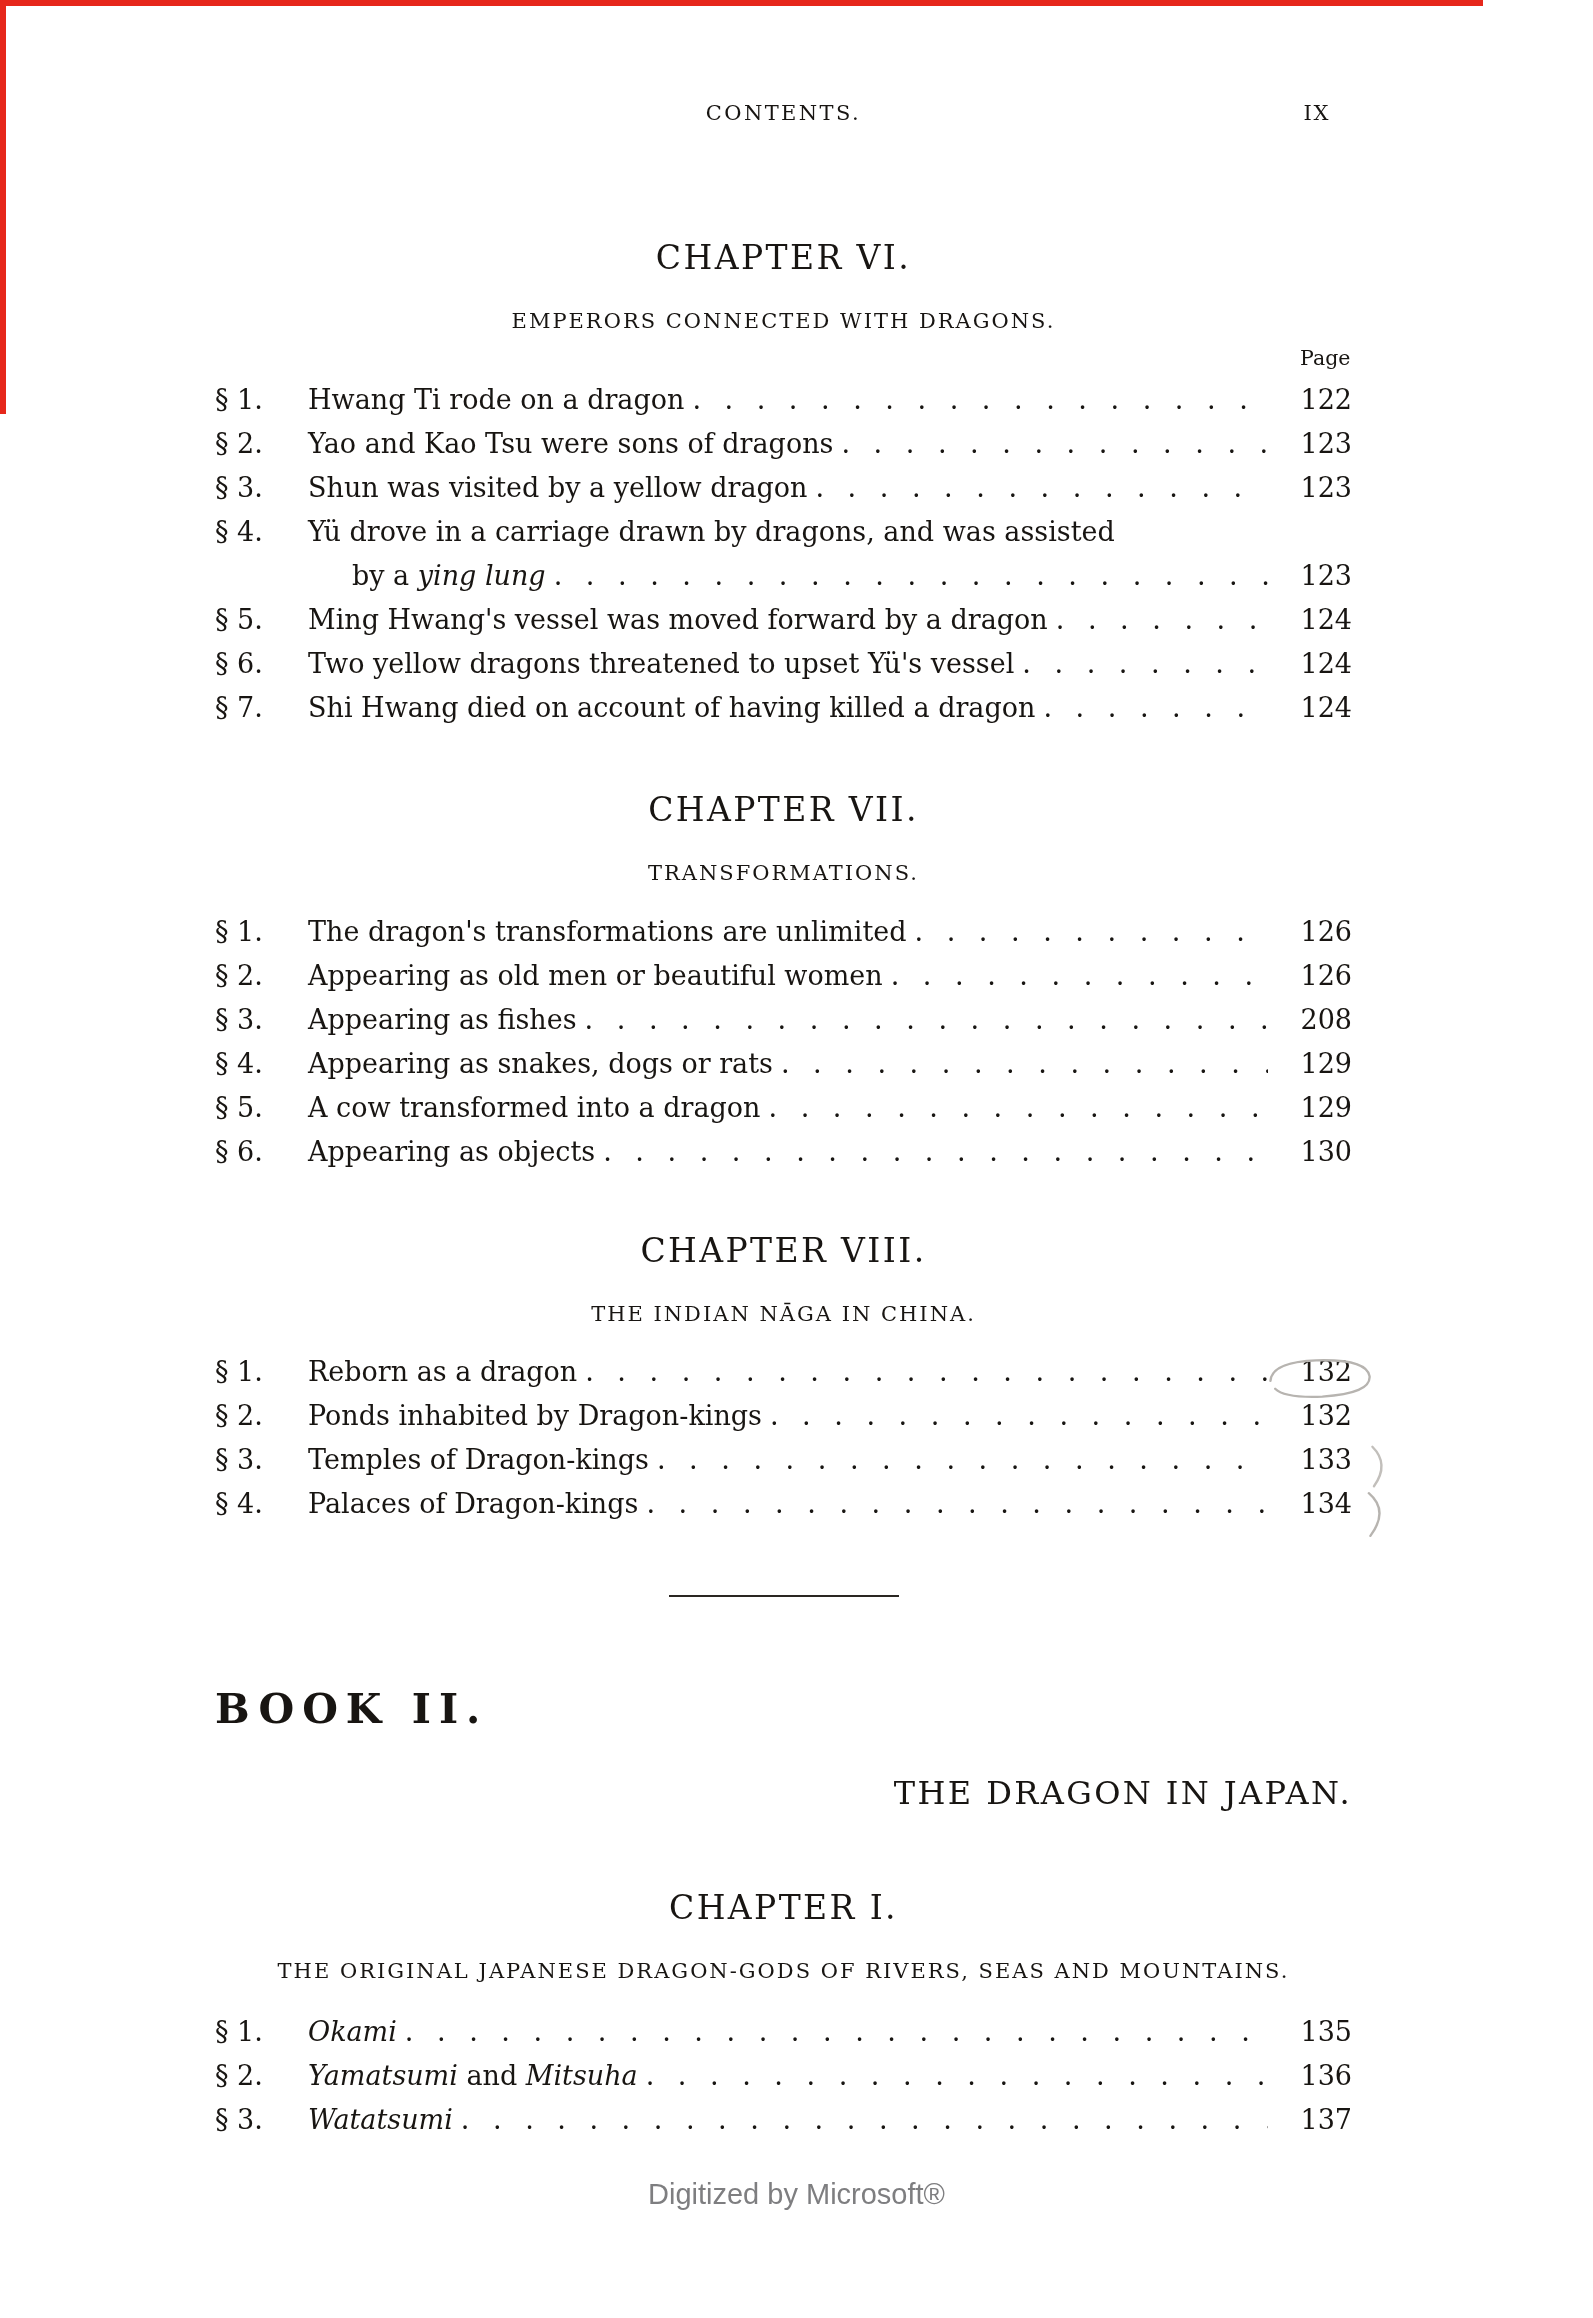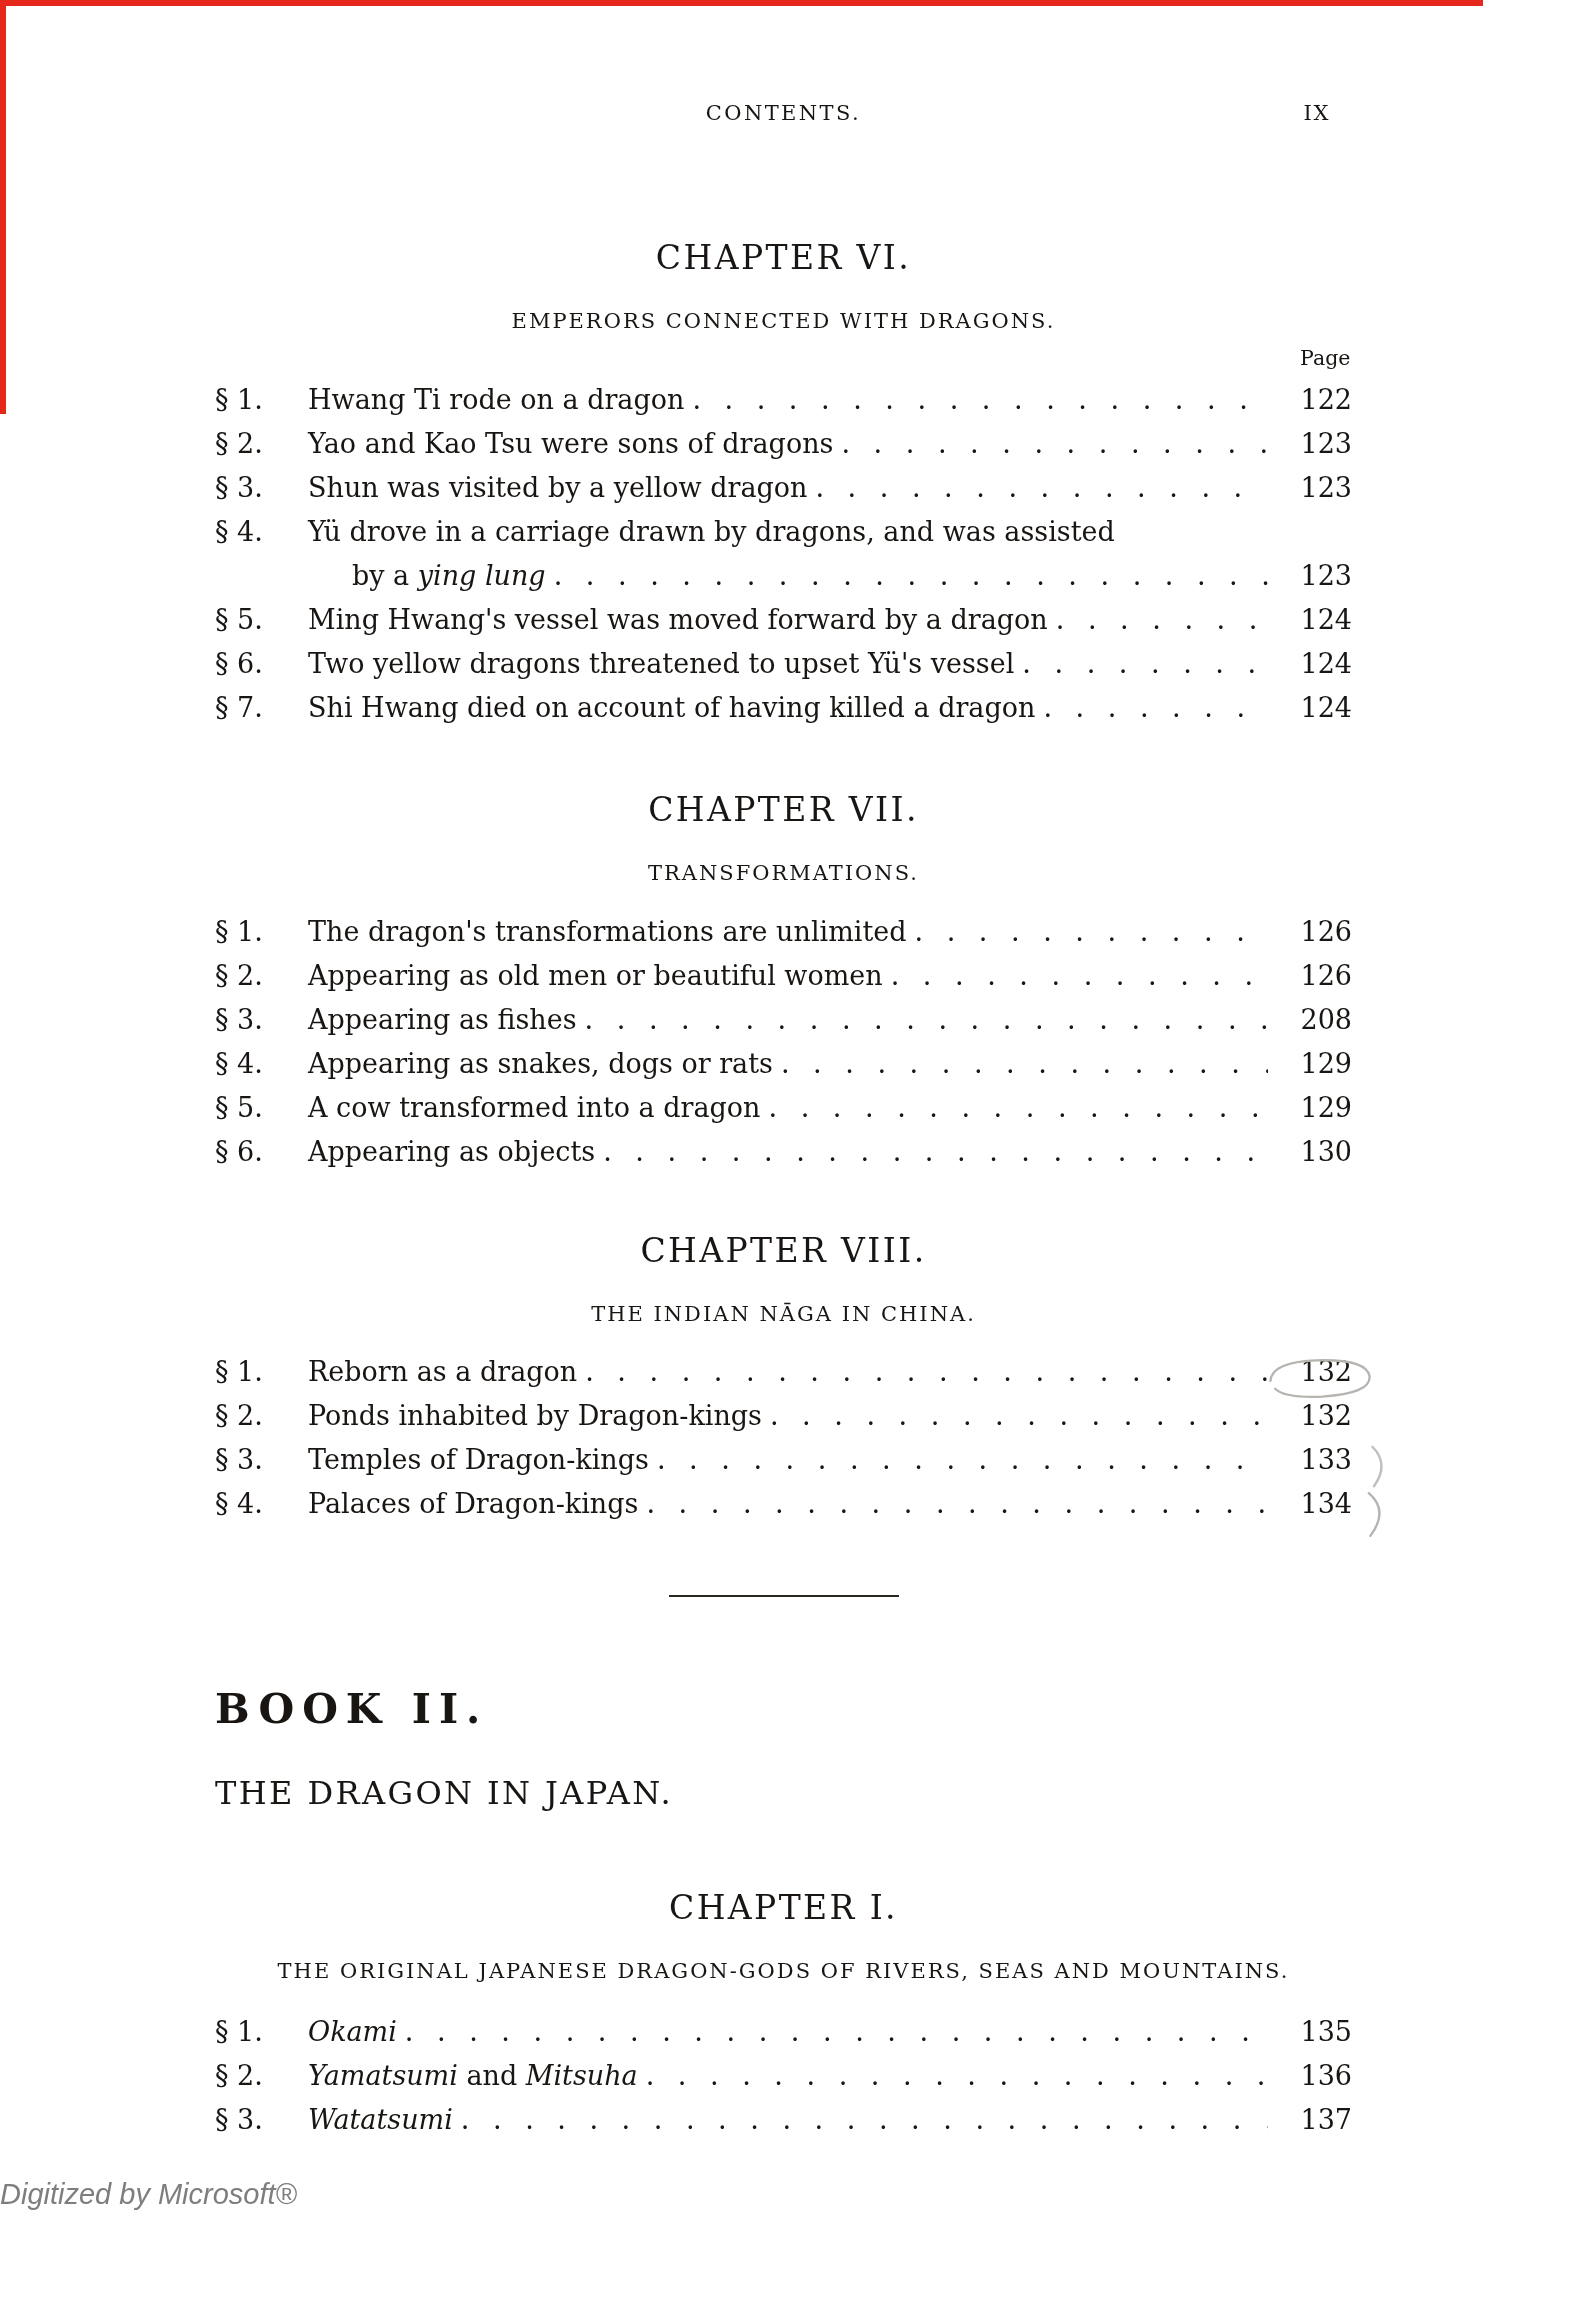--- a/index.html
+++ b/index.html
@@ -65,29 +65,29 @@
   .divider {
     width:230px; margin:69px auto 0 auto;
     border-top:2.4px solid #2a2622; height:0;
   }
 
   .book-title {
     font-size:41px; font-weight:bold;
     letter-spacing:8px; margin-top:88px;
   }
   .book-subtitle {
-    text-align:left; font-size:32px; letter-spacing:2.4px;
+    text-align:right; font-size:32px; letter-spacing:2.4px;
     margin-top:41px;
   }
 
   .footer {
     position:absolute; top:2178px; left:0; width:1593px;
-    text-align:left;
+    text-align:center;
     font-family:"Liberation Sans", sans-serif;
-    font-style:italic; font-size:29px; color:#7e7e80;
+    font-size:29px; color:#7e7e80;
   }
 
   
   .pencil { position:absolute; pointer-events:none; }
   .pencil svg { display:block; }
   .pencil-oval  { right:-27px; top:4.7px; }
   .pencil-hook1 { right:-41px; top:4.7px; }
   .pencil-hook2 { right:-39px; top:8px; }
 </style>
 </head>

